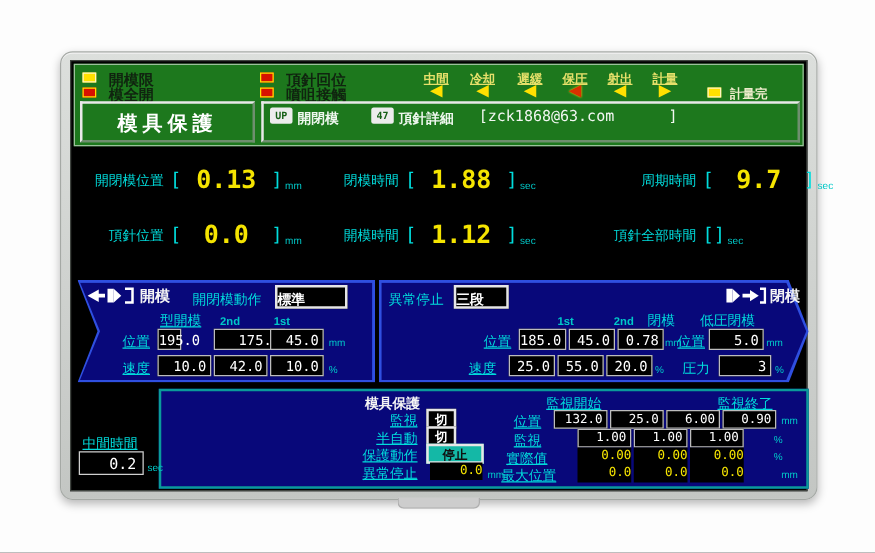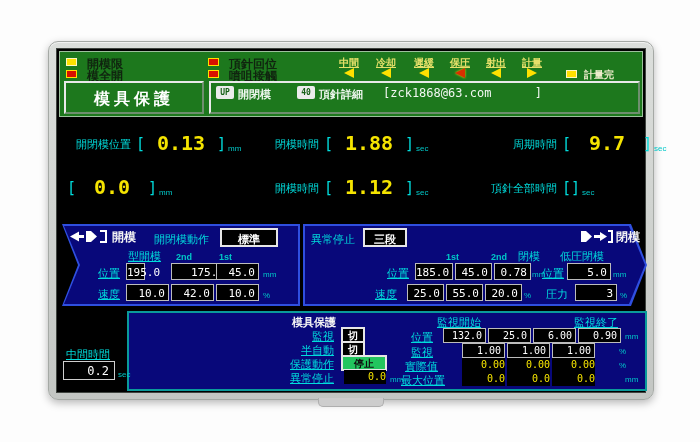--- a/index.html
+++ b/index.html
@@ -48,29 +48,29 @@
   .open .pw-border,.open .pw-fill { clip-path:polygon(0 0,100% 0,100% 100%,0 100%,16px 50%); }
   .close .pw-border,.close .pw-fill { clip-path:polygon(0 0,calc(100% - 16px) 0,100% 50%,calc(100% - 16px) 100%,0 100%); }
   .cy { position:absolute; color:#00dcdc; font-size:11px; white-space:nowrap; }
   .cys { position:absolute; color:#00c8c8; font-size:9px; white-space:nowrap;font-weight:bold; }
   .wh { position:absolute; color:#f4f4f4; font-size:12px; font-weight:bold; white-space:nowrap; }
   .ul { text-decoration:underline; }
   .unit { position:absolute; color:#00c8c8; font-size:8px; white-space:nowrap; }
   .vbox { position:absolute; height:17px; background:#000; border:1px solid #bcbcbc; color:#fff;
     font:11px "DejaVu Sans Mono",monospace; text-align:right; padding:2px 3px 0 0; }
   .sbox { position:absolute; height:19px; background:#000; border:2px solid #e6e6e6; color:#fff;
-    font-size:11px; font-weight:bold; text-align:center; padding-top:2px; }
+    font-size:11px; font-weight:bold; text-align:left; padding-top:2px; }
   .micon { position:absolute; }
 
   
   .protect { position:absolute; left:70px; top:262px; width:520px; height:80px; background:#08087a; border:2px solid #0a9a9a; }
   .ptitle { position:absolute; color:#f4f4f4; font-size:11px; font-weight:bold; white-space:nowrap; }
   .plabel { position:absolute; width:95px; text-align:right; color:#00dcdc; font-size:11px; text-decoration:underline; white-space:nowrap; }
   .pset { position:absolute; height:16px; background:#000; border:2px solid #e6e6e6; color:#fff; font-size:10px; font-weight:bold; text-align:center; }
-  .pset.inv { background:#22c55e; color:#101010; }
+  .pset.inv { background:#14b8a6; color:#101010; }
   .pbox { position:absolute; height:15px; background:#000; border:1px solid #bcbcbc; color:#fff;
     font:10px "DejaVu Sans Mono",monospace; text-align:right; padding:1px 3px 0 0; }
   .pyel { position:absolute; height:14px; background:#000; color:#f5e400; font:10px "DejaVu Sans Mono",monospace; text-align:right; padding-top:1px; }
 
   
   .mt-box { position:absolute; left:6px; top:312px; width:52px; height:19px; background:#000; border:1px solid #cfcfcf;
     color:#fff; font:12px "DejaVu Sans Mono",monospace; text-align:right; padding:2px 5px 0 0; }
 </style>
 </head>
 <body>
@@ -100,21 +100,21 @@
     <span class="tri l hl" style="left:395px;top:16px"></span>
     <span class="tri l" style="left:431px;top:16px"></span>
     <span class="tri r" style="left:467px;top:16px"></span>
     <span class="lamp y" style="left:506px;top:18px"></span>
     <span class="donelbl" style="left:524px;top:16px">計量完</span>
 
     <div class="titlebox">模具保護</div>
     <div class="navbox">
       <span class="miniico" style="left:5px;top:3px">UP</span>
       <span class="navtxt" style="left:27px;top:4px">開閉模</span>
-      <span class="miniico" style="left:86px;top:3px">40</span>
+      <span class="miniico" style="left:86px;top:3px">47</span>
       <span class="navtxt" style="left:108px;top:4px">頂針詳細</span>
       <span class="addr" style="left:172px;top:3px">[zck1868@63.com      ]</span>
     </div>
   </div>
 
   <div class="meas" style="left:10px;top:82px">
     <span class="mlabel" style="width:64px">開閉模位置</span>
     <span class="mbr">[</span>
     <span class="mval">0.13</span>
     <span class="mbr">]</span>
@@ -128,20 +128,21 @@
     <span class="munit">sec</span>
   </div>
   <div class="meas" style="left:416px;top:82px">
     <span class="mlabel" style="width:84px">周期時間</span>
     <span class="mbr">[</span>
     <span class="mval">9.7</span>
     <span class="mbr">]</span>
     <span class="munit">sec</span>
   </div>
   <div class="meas" style="left:10px;top:126px">
+    <span class="mlabel" style="width:64px">頂針位置</span>
     <span class="mbr">[</span>
     <span class="mval">0.0</span>
     <span class="mbr">]</span>
     <span class="munit">mm</span>
   </div>
   <div class="meas" style="left:208px;top:126px">
     <span class="mlabel" style="width:54px">開模時間</span>
     <span class="mbr">[</span>
     <span class="mval">1.12</span>
     <span class="mbr">]</span>

